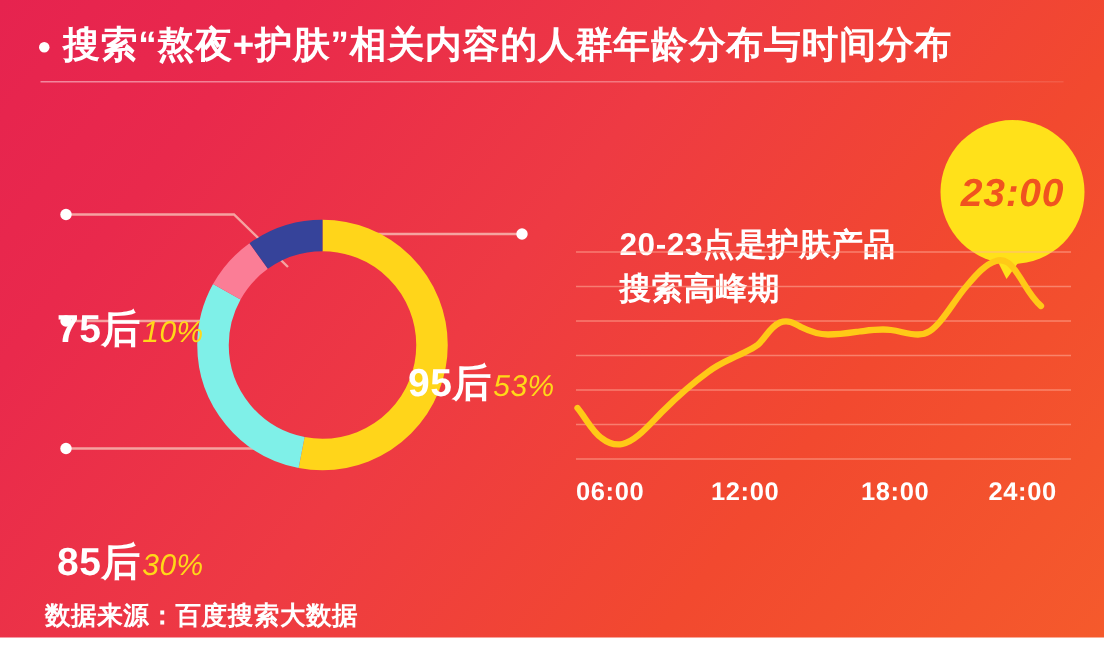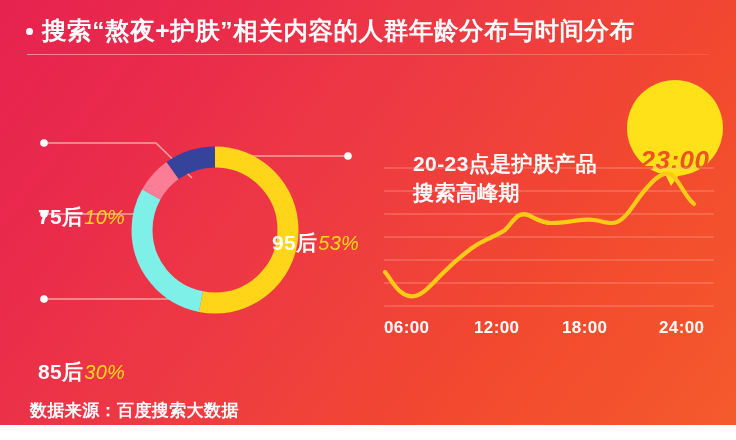--- a/index.html
+++ b/index.html
@@ -26,40 +26,40 @@
   .title-rule{
     margin-top:9px;margin-left:1px;height:1px;width:682px;
     background:linear-gradient(90deg,rgba(255,255,255,.45),rgba(255,255,255,.30) 65%,rgba(255,255,255,.10));
   }
   
   .donut-area{position:absolute;left:0;top:92px;width:380px;height:250px;}
   .donut-svg{position:absolute;left:0;top:0;}
   
   .plabel{position:absolute;white-space:nowrap;line-height:1;}
   .plabel .name{
-    color:#ffffff;font-size:21px;font-weight:700;letter-spacing:.3px;
+    color:#ffffff;font-size:26px;font-weight:700;letter-spacing:.3px;
   }
   .plabel .val{
     color:#ffd818;font-size:20px;font-weight:400;font-style:italic;
     letter-spacing:.3px;margin-left:1px;
   }
   .lbl-75{left:38px;top:114px;}
   .lbl-00{left:38px;top:185px;}
   .lbl-85{left:38px;top:269px;}
-  .lbl-95{left:272px;top:140px;}
+  .lbl-95{left:272px;top:150px;}
   
   .callout-text{
     position:absolute;left:413px;top:150px;color:#ffffff;
     font-size:21px;font-weight:700;line-height:1.38;letter-spacing:.4px;
     white-space:pre-line;
   }
   .bubble{
     position:absolute;left:627px;top:80px;width:96px;height:96px;
     border-radius:50%;background:#ffe11a;
-    display:flex;align-items:flex-end;justify-content:center;
+    display:flex;align-items:center;justify-content:center;
   }
   .bubble .tm{
     color:#f0531f;font-size:26px;font-weight:700;font-style:italic;
     letter-spacing:.5px;
   }
   .bubble-tail{
     position:absolute;left:662px;top:168px;width:0;height:0;
     border-left:9px solid transparent;border-right:13px solid transparent;
     border-top:18px solid #ffe11a;
   }
@@ -162,19 +162,19 @@
                C199,60 205,59 212,60
                C219,61 224,63 230,63
                C236,63 240,60 245,54
                C251,47 256,38 263,30
                C269,23 275,16 282,14
                C288,12 292,16 296,22
                C301,29 305,38 312,44"></path>
     </svg>
     <span class="xtick" style="left:2px;top:158px;">06:00</span>
     <span class="xtick" style="left:92px;top:158px;">12:00</span>
-    <span class="xtick" style="left:180px;top:158px;">18:00</span>
+    <span class="xtick" style="left:192px;top:158px;">18:00</span>
     <span class="xtick" style="left:277px;top:158px;">24:00</span>
   </div>
 
   <div class="source">数据来源：百度搜索大数据</div>
 
 </div>
 
 </body></html>

